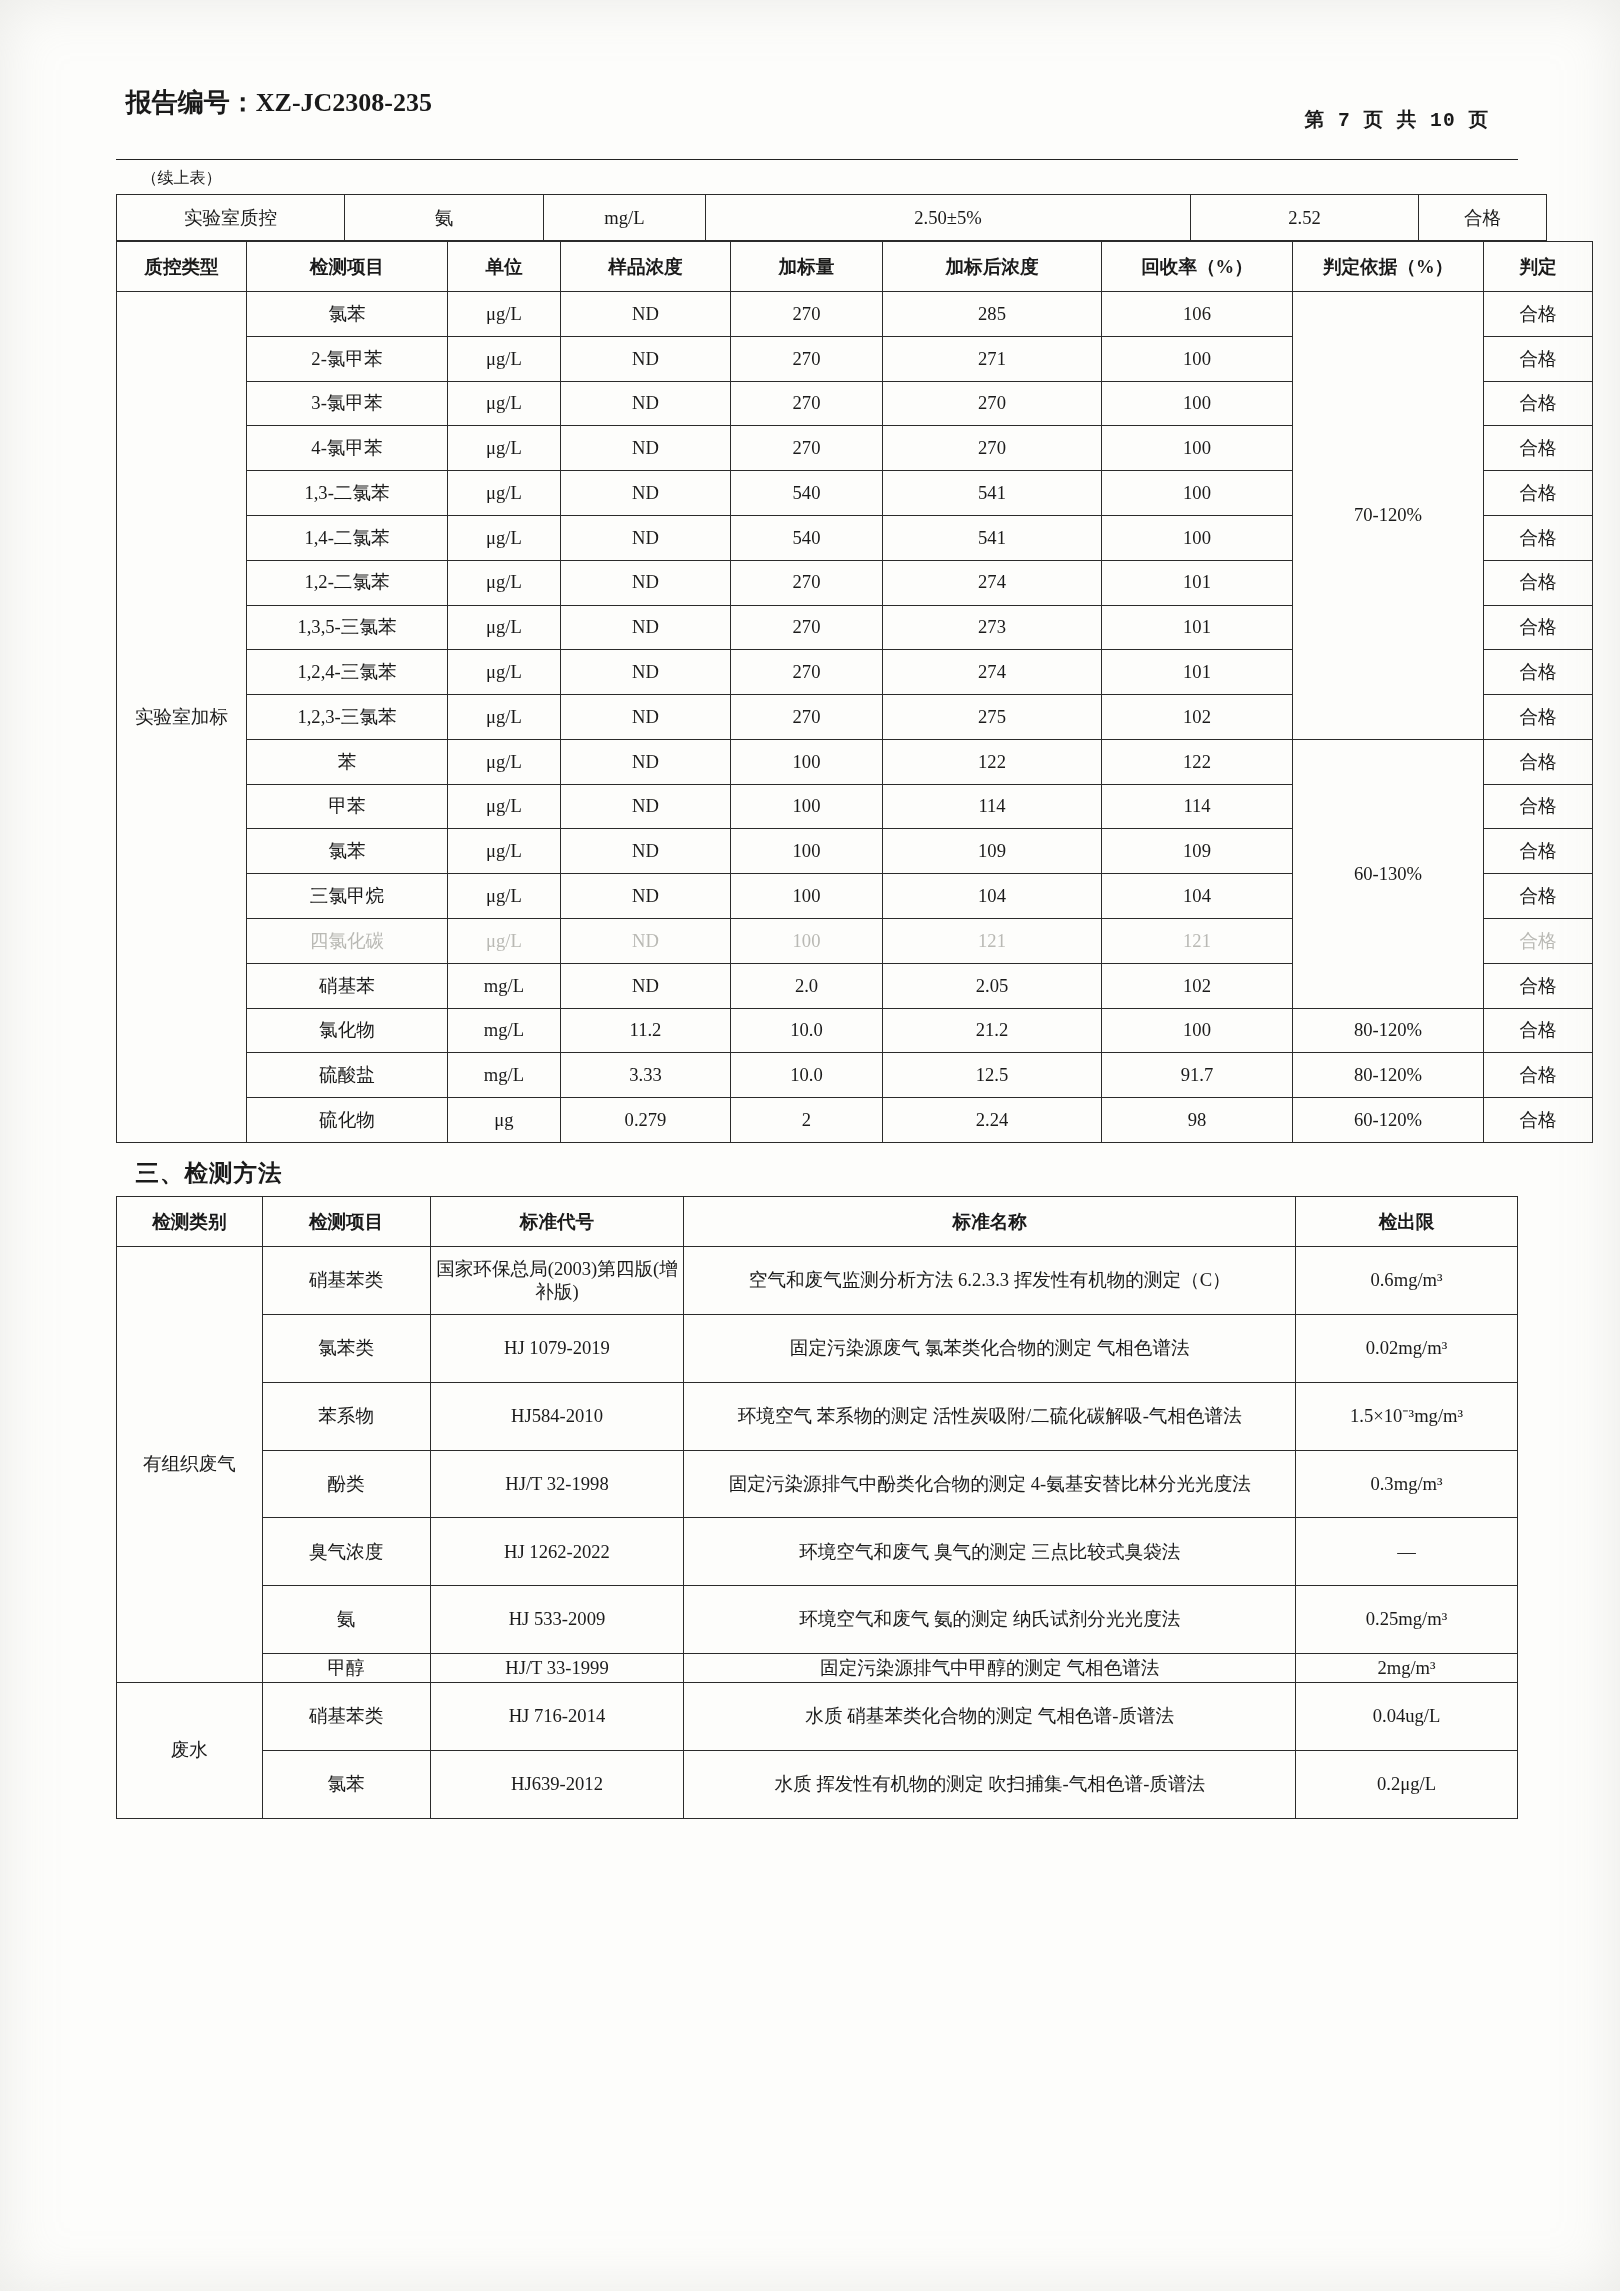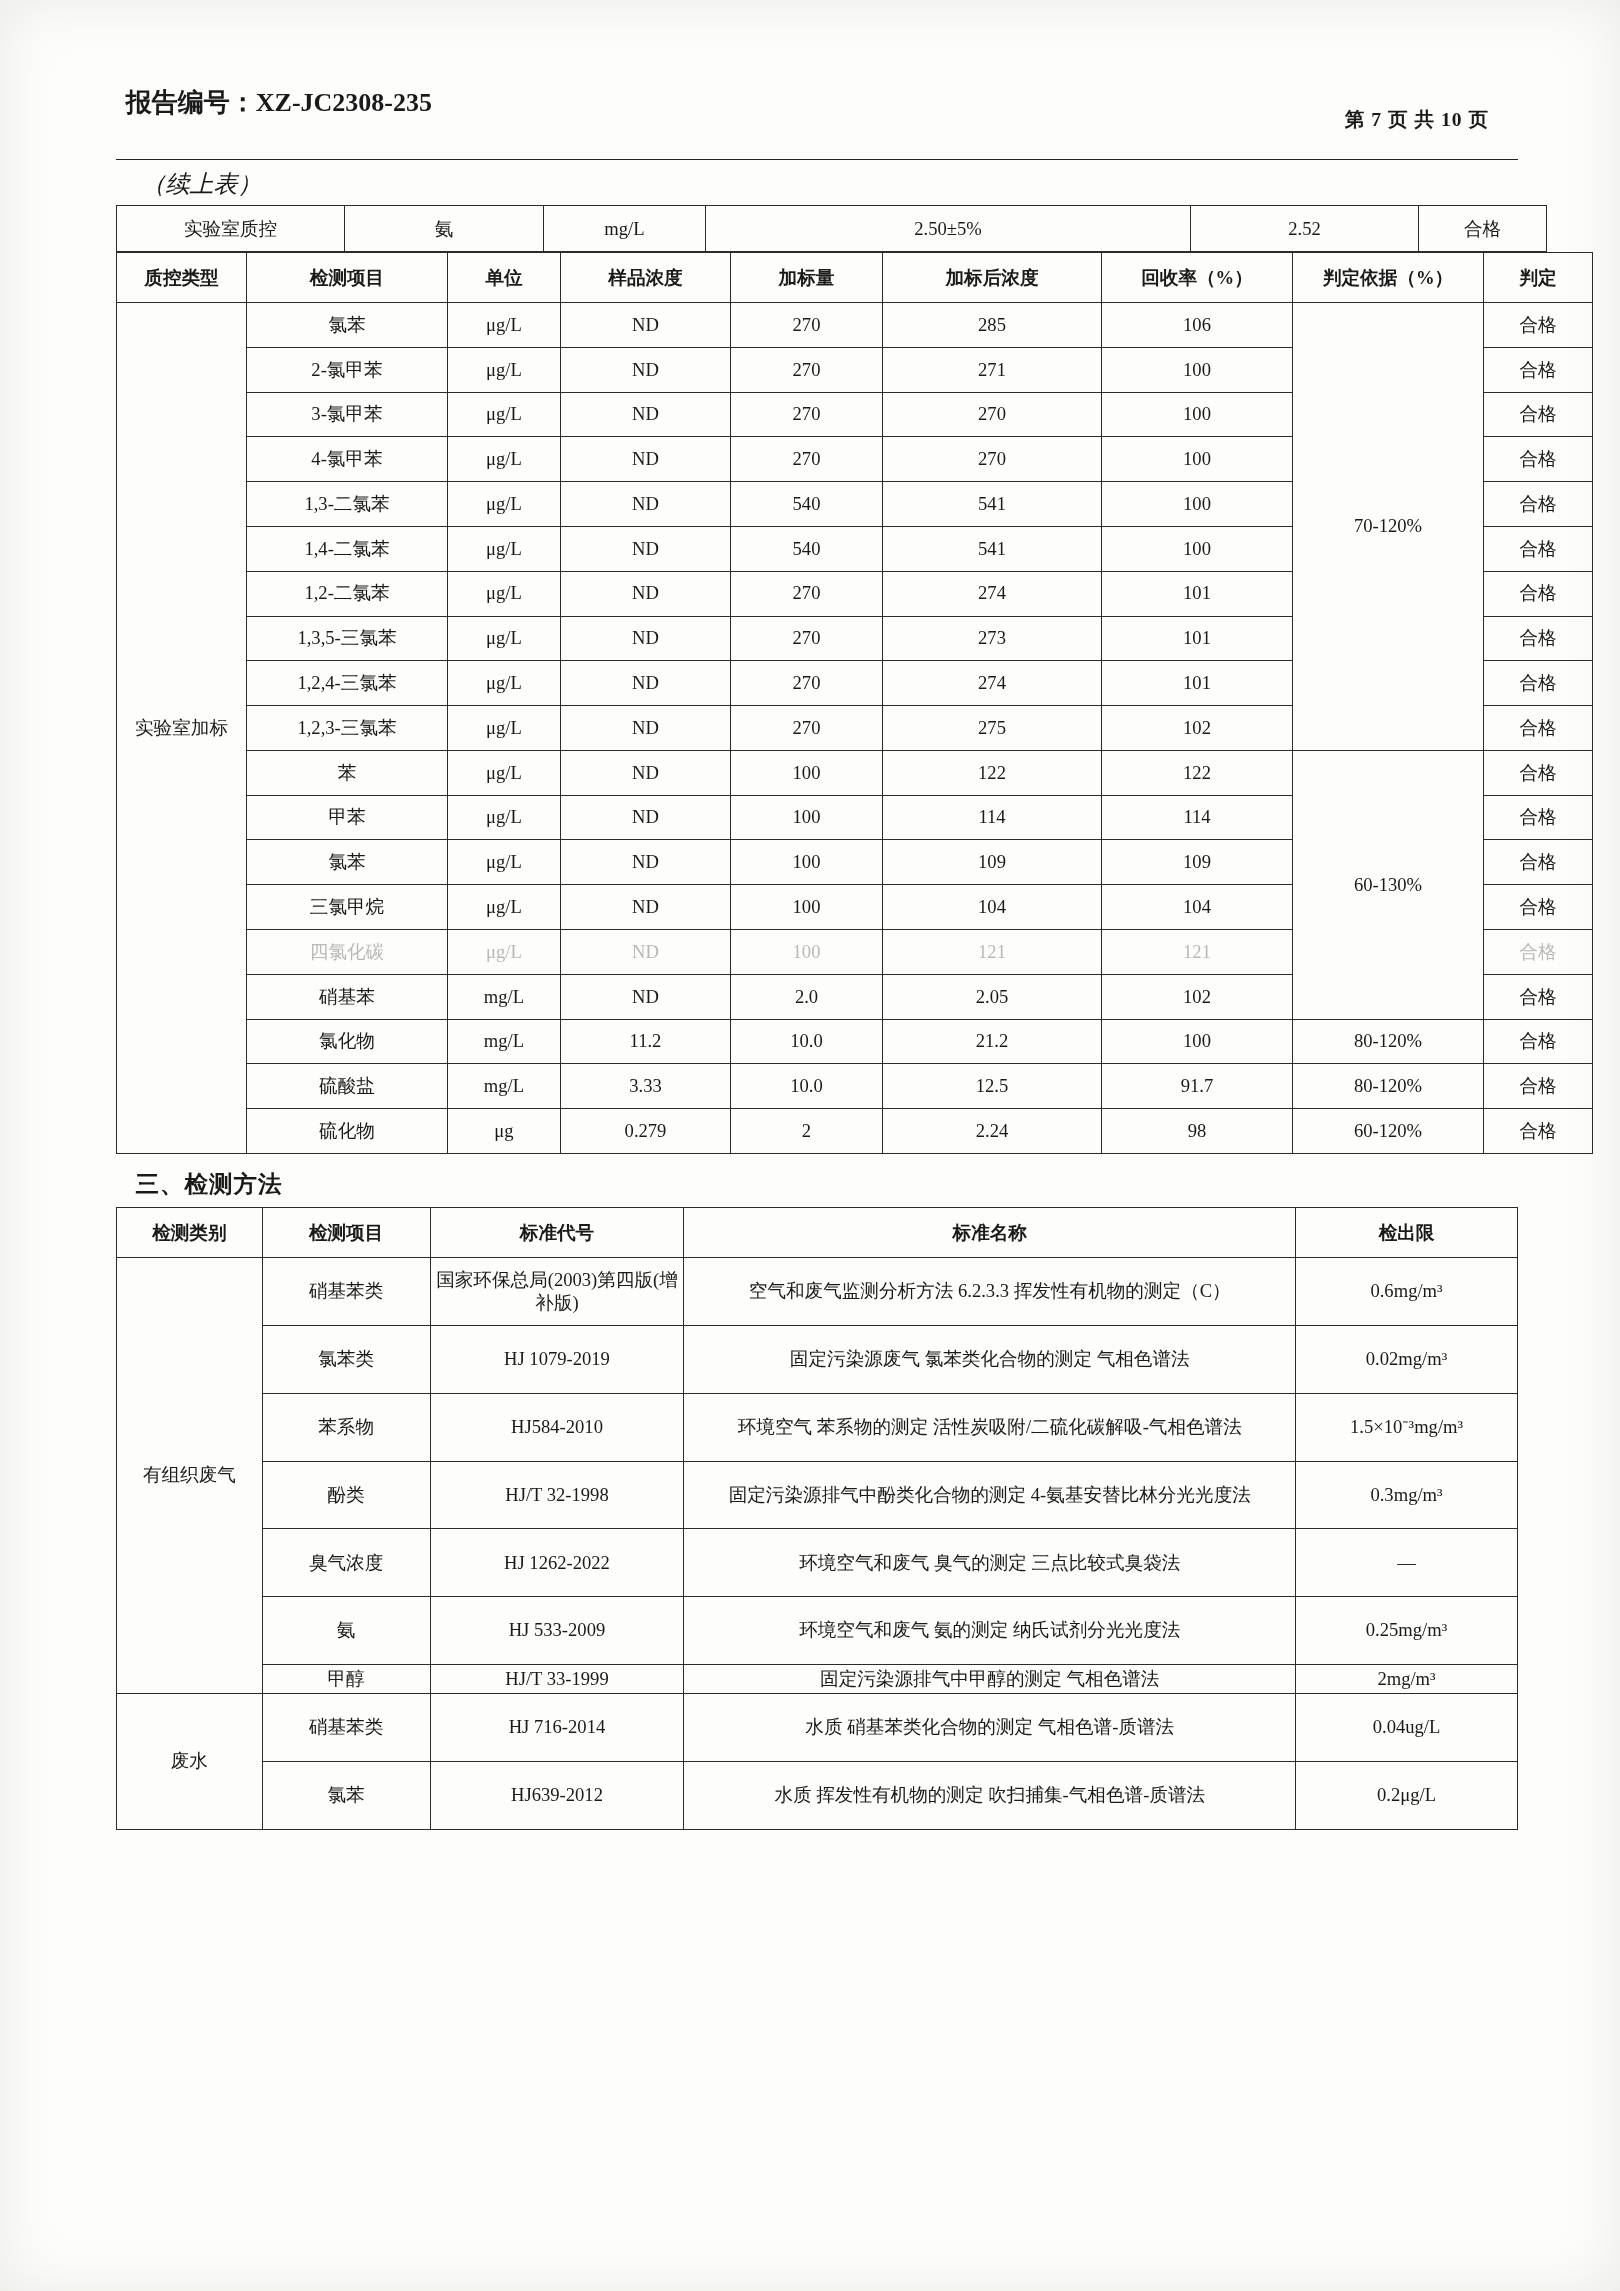--- a/index.html
+++ b/index.html
@@ -56,30 +56,30 @@
     font-size: 26px;
     font-weight: bold;
   }
   .page-no {
     position: absolute;
     right: 29px;
     top: -3.9px;
     font-size: 19.6px;
     font-weight: bold;
     letter-spacing: 1px;
+    font-family: Liberation Mono, monospace;
   }
   .hr-line {
     border-bottom: 1.5px solid #222;
     margin-top: 9.8px;
     margin-bottom: 7.8px;
   }
   .cont-note {
-    font-size: 24px;
+    font-size: 16px;
     margin: 3.9px 0 5.9px 25.5px;
-    font-style: italic;
   }
   table {
     border-collapse: collapse;
     width: 100%;
     table-layout: fixed;
   }
   table td, table th {
     border: 1.3px solid #2b2b2b;
     font-size: 18.6px;
     text-align: center;

